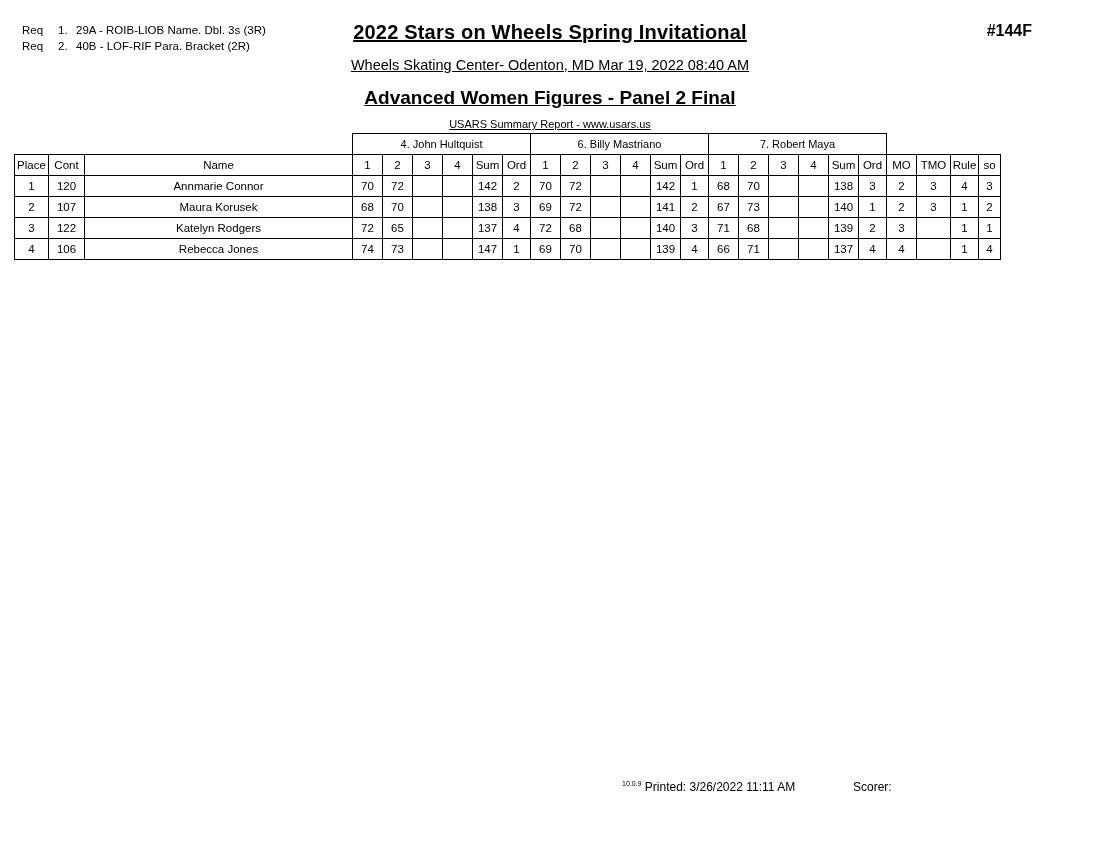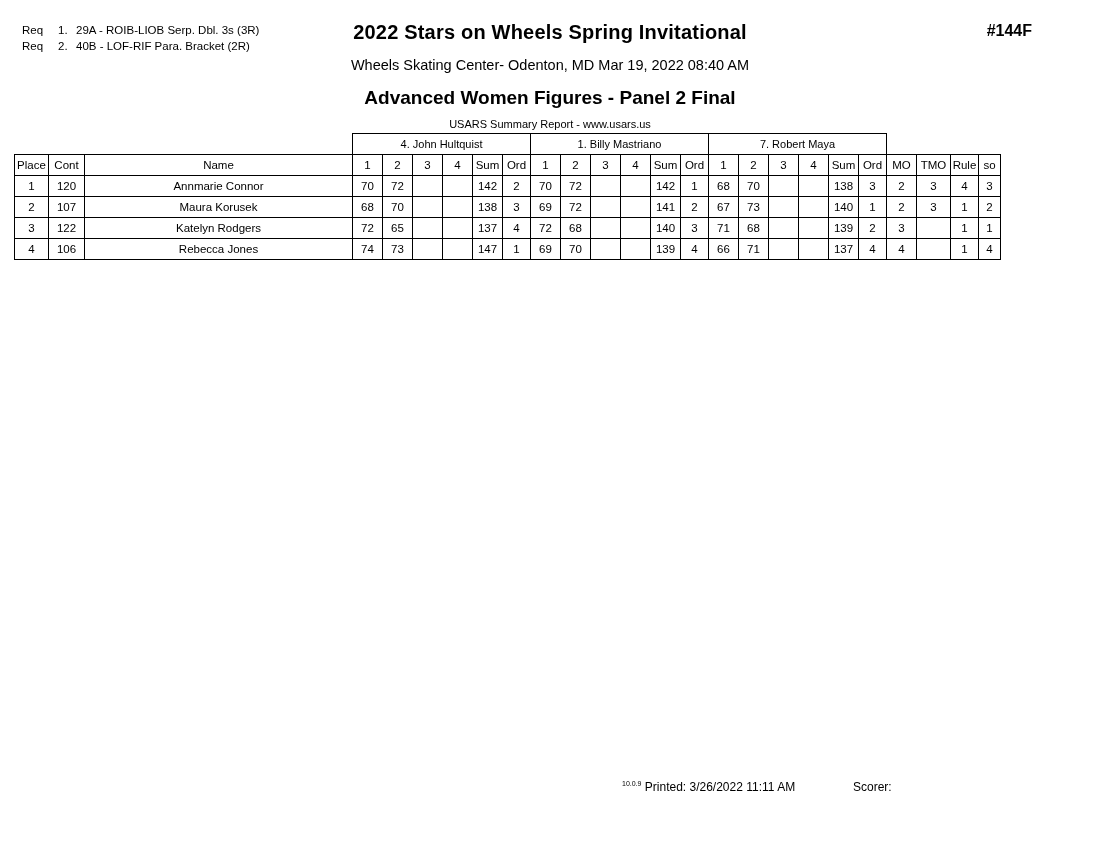--- a/index.html
+++ b/index.html
@@ -34,20 +34,21 @@
   }
   .req-line .lbl { display: inline-block; width: 36px; }
   .req-line .num { display: inline-block; width: 18px; }
 
   .title-block {
     position: absolute;
     left: 0;
     right: 0;
     top: 20px;
     text-align: center;
+    text-decoration: underline;
   }
   .title-main {
     font-size: 20px;
     font-weight: bold;
     letter-spacing: 0.2px;
     line-height: 24px;
   }
   .title-venue {
     font-size: 14.5px;
     line-height: 20px;
@@ -157,21 +158,21 @@
     white-space: nowrap;
   }
 </style>
 </head>
 <body>
 
 <div class="header">
 
   <div class="reqs">
     <span class="req-line">
-      <span class="lbl">Req</span><span class="num">1.</span><span>29A - ROIB-LIOB Serp. Dbl. 3s (3R)</span>
+      <span class="lbl">Req</span><span class="num">1.</span><span>29A - ROIB-LIOB Name. Dbl. 3s (3R)</span>
     </span>
     <span class="req-line">
       <span class="lbl">Req</span><span class="num">2.</span><span>40B - LOF-RIF Para. Bracket (2R)</span>
     </span>
   </div>
 
   <div class="title-block">
     <div class="title-main">2022 Stars on Wheels Spring Invitational</div>
     <div class="title-venue">Wheels Skating Center- Odenton, MD  Mar 19, 2022  08:40 AM</div>
     <div class="title-event">Advanced Women Figures - Panel 2 Final</div>
@@ -208,21 +209,21 @@
       <col class="mo-col">
         <col class="tmo-col">
         <col class="rule-col">
         <col class="so-col">
     </colgroup>
 
     <tbody>
         <tr>
       <td class="no-border" colspan="3"></td>
       <td class="judge-cell" colspan="6">4.  John Hultquist</td>
-      <td class="judge-cell" colspan="6">1.  Billy Mastriano</td>
+      <td class="judge-cell" colspan="6">6.  Billy Mastriano</td>
       <td class="judge-cell" colspan="6">7.  Robert Maya</td>
       <td class="no-border" colspan="4"></td>
     </tr>
 
     <tr class="hdr-row">
       <td>Place</td>
       <td>Cont</td>
       <td class="left">Name</td>
 
       <td>1</td>

